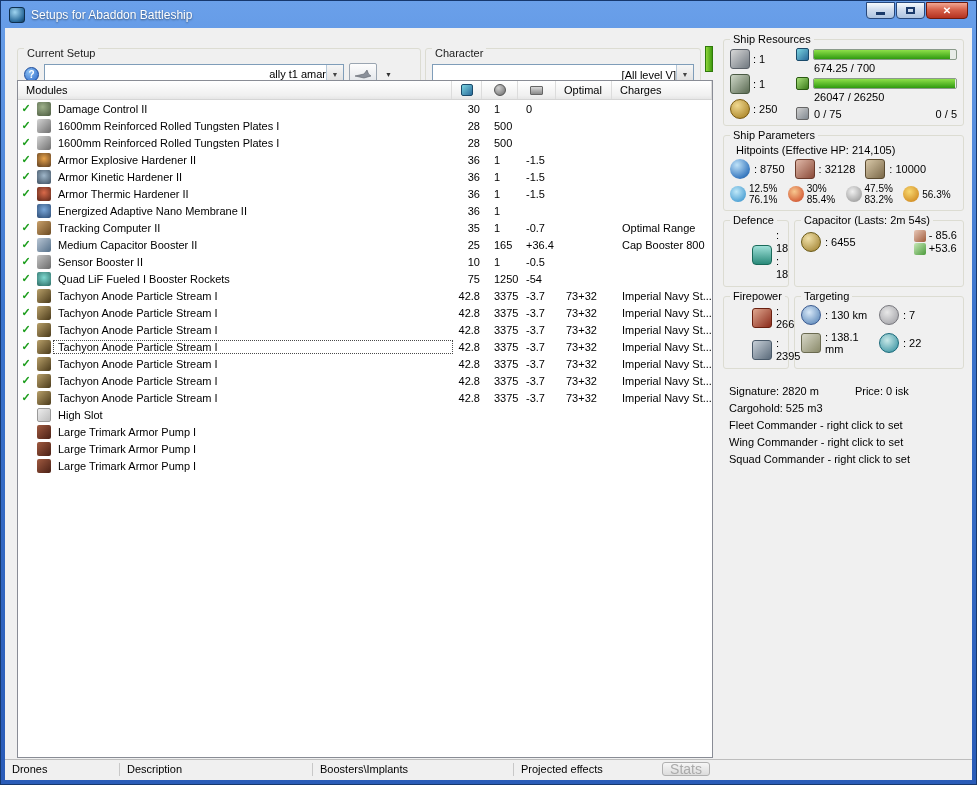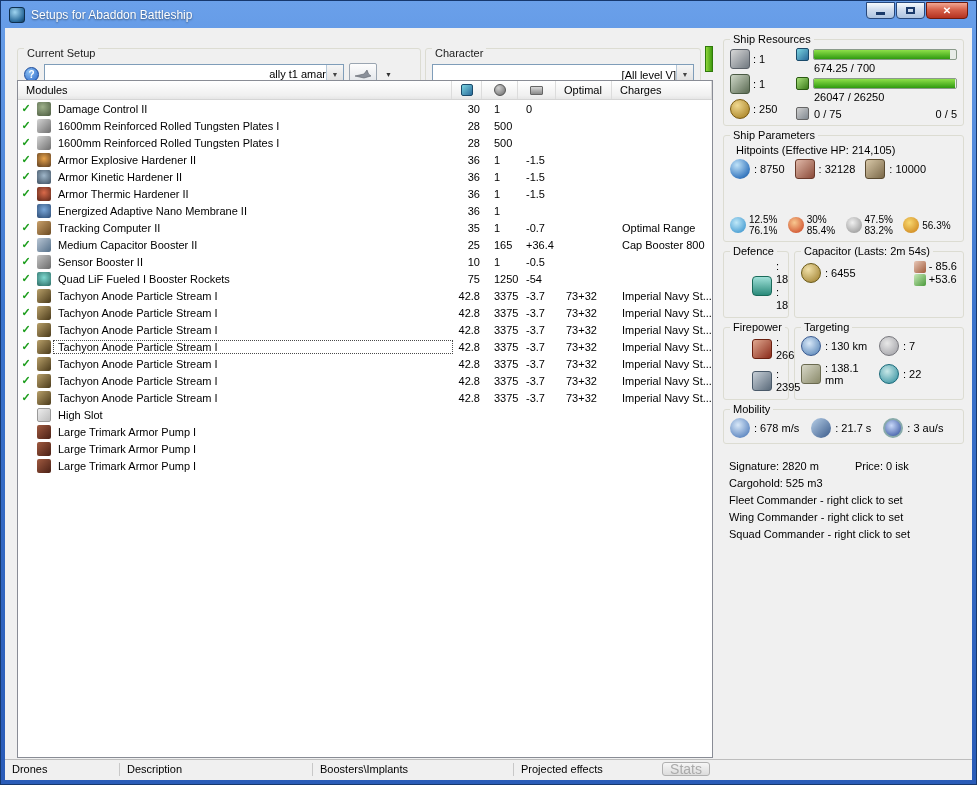--- a/index.html
+++ b/index.html
@@ -110,21 +110,21 @@
   .bar-row { display:flex; align-items:center; gap:4px; }
   .pbar { flex:1; height:11px; border:1px solid #8a9a8a; background:#e8ece8; border-radius:2px; overflow:hidden; }
   .pfill { height:100%; background:linear-gradient(180deg,#8ee04a,#2f9a10); }
   .bar-text { padding:1px 0 3px 18px; }
   .two-vals { display:flex; align-items:center; gap:5px; padding-top:1px; }
   .two-vals .spacer { flex:1; }
 
   .hp-label { padding-left:6px; padding-bottom:3px; }
   .hp-row { display:flex; align-items:center; gap:4px; padding-bottom:4px; }
   .hp-row .val { margin-right:6px; }
-  .resist-row { display:flex; align-items:center; gap:4px;margin-top:31px; }
+  .resist-row { display:flex; align-items:center; gap:4px; }
   .resist { display:flex; align-items:center; gap:3px; flex:1; }
   .rvals { display:flex; flex-direction:column; font-size:10px; line-height:11px; }
 
   .pair-row { display:flex; gap:5px; }
   .rgroup.small { width:66px; flex:none;padding-left:28px; }
   .rgroup.grow { flex:1; }
   .stack { display:flex; flex-direction:column; line-height:13px; }
   .iconval { display:flex; align-items:center; gap:4px; }
   .cap-body { display:flex; align-items:center; gap:4px; }
   .cap-body .amount { flex:1; }
@@ -580,31 +580,20 @@
                 <span>: 138.1 mm</span>
               </span>
             <span class="iconval">
                 <span class="ric r-sensor"></span>
                 <span>: 22</span>
               </span>
           </div>
         </div>
       </div>
 
-      <div class="rgroup">
-        <span class="glabel">Mobility</span>
-        <div class="mob-row">
-          <span class="ric r-speed"></span>
-            <span class="val">: 678 m/s</span>
-          <span class="ric r-agility"></span>
-            <span class="val">: 21.7 s</span>
-          <span class="ric r-warp"></span>
-            <span class="val">: 3 au/s</span>
-        </div>
-      </div>
 
       <div class="summary">
         <div class="sig-row">
           <span>Signature: 2820 m</span>
           <span class="price">Price: 0 isk</span>
         </div>
         <div>Cargohold: 525 m3</div>
         <div>Fleet Commander - right click to set</div>
         <div>Wing Commander - right click to set</div>
         <div>Squad Commander - right click to set</div>

